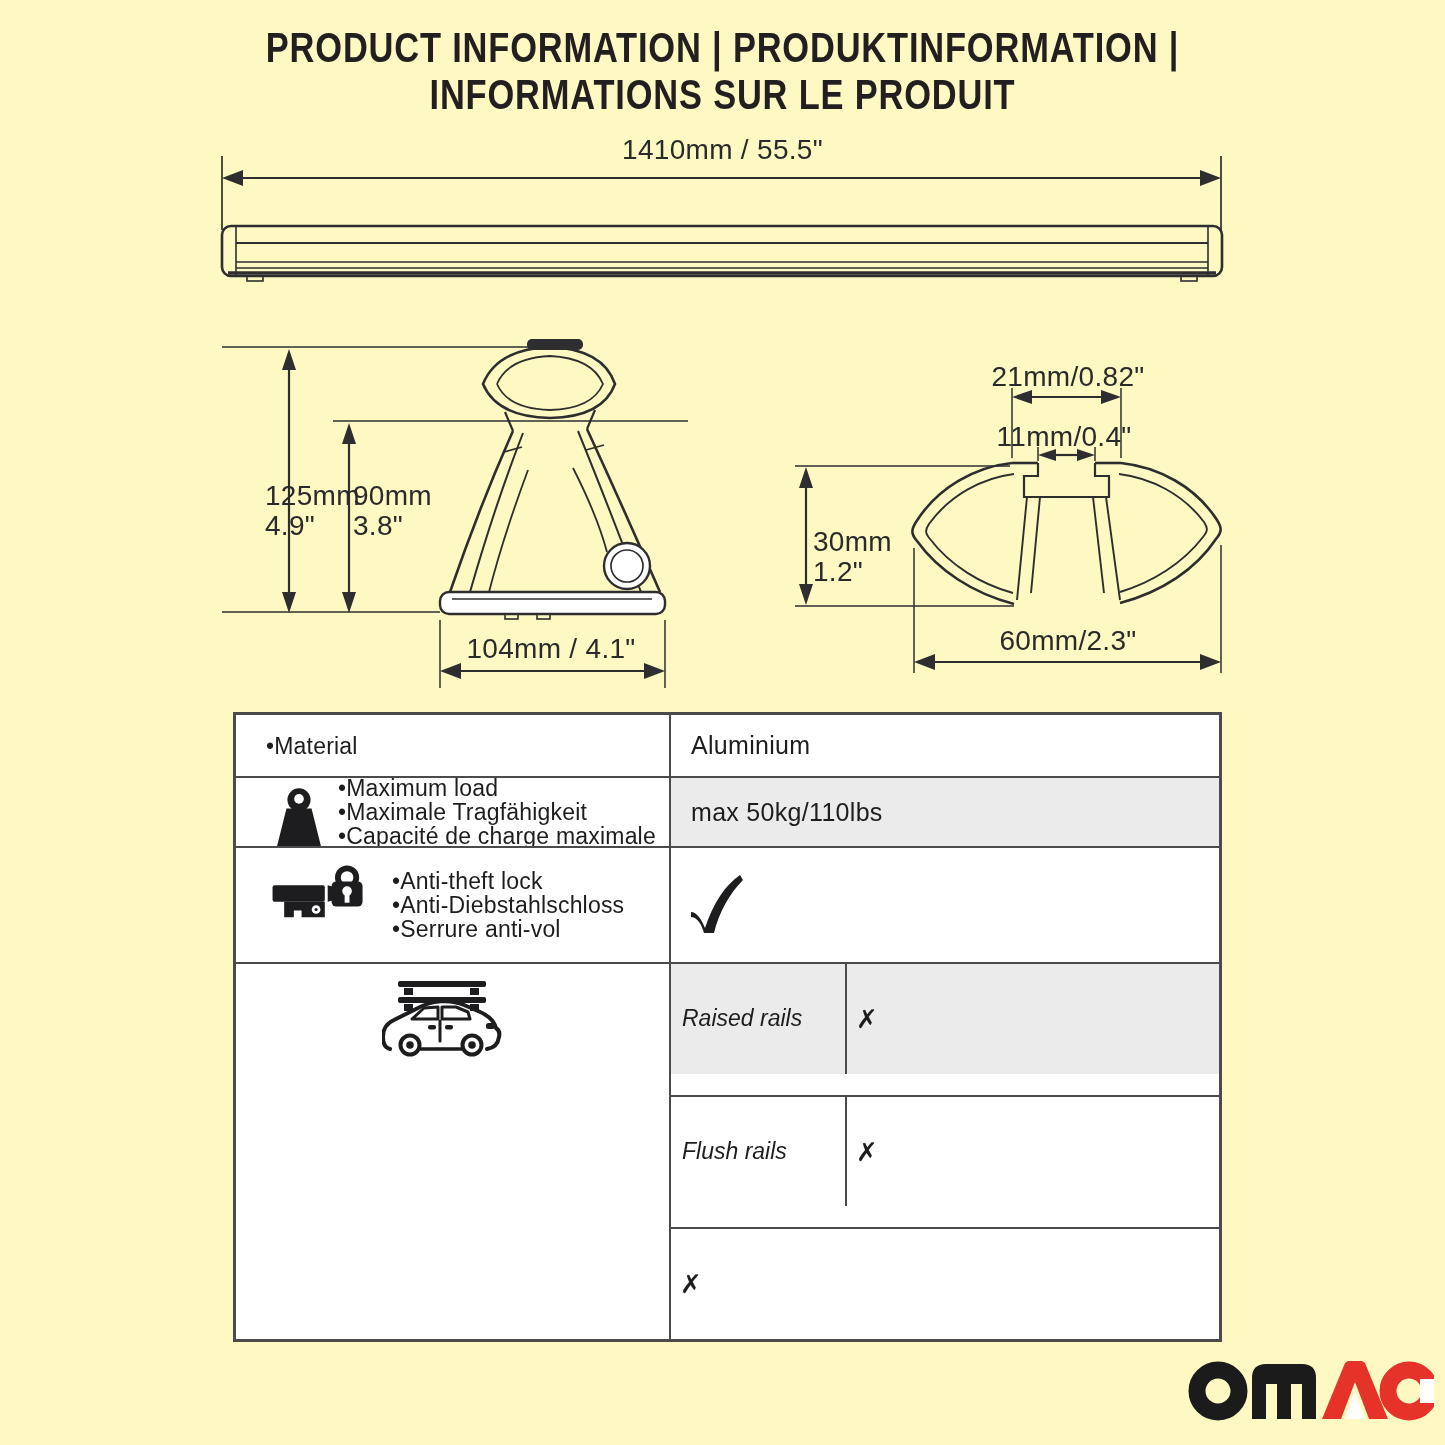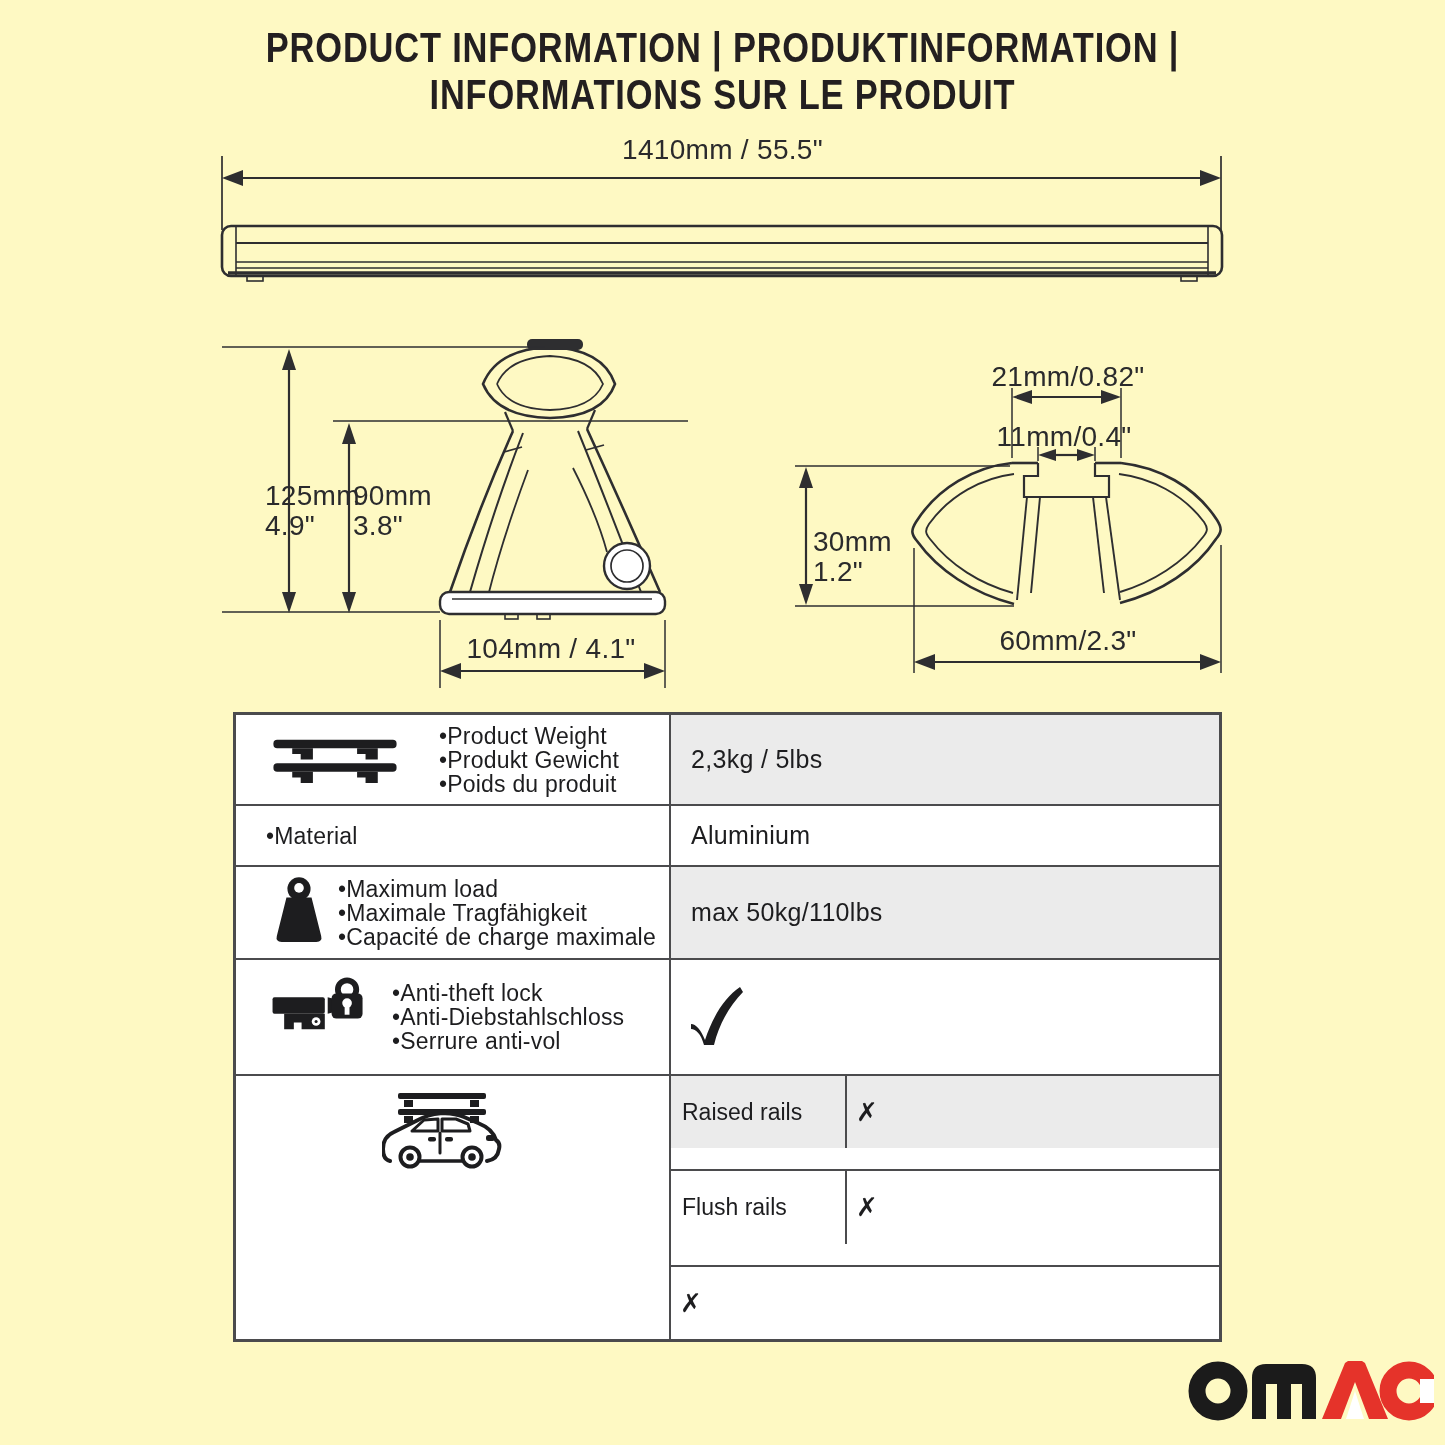--- a/index.html
+++ b/index.html
@@ -25,21 +25,21 @@
   .gray{background:#ebebeb;}
   .labels{position:absolute;top:50%;transform:translateY(-50%);}
   .labels div{font-size:23px;line-height:24px;color:#1d1d1f;letter-spacing:.2px;}
   .value{font-size:25px;color:#1d1d1f;padding-left:20px;letter-spacing:.3px;}
   .icon{position:absolute;}
   
   .subrows{flex:1;display:flex;flex-direction:column;}
   .subrow{flex:1;display:flex;box-sizing:border-box;}
   .subrow + .subrow{border-top:2px solid #4b4b4d;margin-top:21px;}
   .sublabel{width:176px;box-sizing:border-box;border-right:2px solid #4b4b4d;
-            display:flex;align-items:center;padding-left:11px;font-size:23px;color:#1d1d1f;}
+            display:flex;align-items:center;padding-left:11px;font-size:23px;color:#1d1d1f;font-style:italic;}
   .submark{flex:1;display:flex;align-items:center;padding-left:9px;}
   .mark{font-family:"DejaVu Sans",sans-serif;color:#1d1d1f;}
   .mark.x{font-size:26px;}
   .mark.ok{font-size:27px;}
   .sr{position:absolute;width:1px;height:1px;overflow:hidden;clip:rect(0 0 0 0);}
   
   #logo{position:absolute;left:1188px;top:1360px;}
 </style>
 </head>
 <body>
@@ -170,53 +170,33 @@
   <div class="dim center" style="left:958px;top:362px;width:220px;">21mm/0.82"</div>
   <div class="dim center" style="left:954px;top:422px;width:220px;">11mm/0.4"</div>
   <div class="dim" style="left:813px;top:527px;">
     <div>30mm</div>
     <div>1.2"</div>
   </div>
   <div class="dim center" style="left:908px;top:626px;width:320px;">60mm/2.3"</div>
 
   <div class="spec">
 
-    <div class="row" style="height:89px;">
-      <div class="cell-l">
-        <svg class="icon" style="left:33px;top:22px;" width="132" height="47" viewBox="0 0 135 50" fill="#1d1d1f">
-          <rect x="2" y="3" width="131" height="9" rx="4"></rect>
-          <path d="M22,12 h22 v12 h-13 v-6 h-9 Z"></path>
-            <path d="M91,12 h22 v12 h-13 v-6 h-9 Z"></path>
-          <rect x="2" y="28" width="131" height="9" rx="4"></rect>
-          <path d="M22,37 h22 v12 h-13 v-6 h-9 Z"></path>
-            <path d="M91,37 h22 v12 h-13 v-6 h-9 Z"></path>
-        </svg>
-        <div class="labels" style="left:203px;">
-          <div>•Product Weight</div>
-          <div>•Produkt Gewicht</div>
-          <div>•Poids du produit</div>
-        </div>
-      </div>
-      <div class="cell-r gray">
-        <span class="value">2,3kg / 5lbs</span>
-      </div>
-    </div>
 
     <div class="row" style="height:61px;">
       <div class="cell-l">
         <div class="labels" style="left:30px;">
           <div>•Material</div>
         </div>
       </div>
       <div class="cell-r">
         <span class="value">Aluminium</span>
       </div>
     </div>
 
-    <div class="row" style="height:93px;">
+    <div class="row" style="height:70px;">
       <div class="cell-l">
         <svg class="icon" style="left:36px;top:9px;" width="54" height="72" viewBox="0 0 56 74" fill="#1d1d1f">
           <circle cx="28" cy="13" r="12"></circle>
           <circle cx="28" cy="12" r="5" fill="#fff"></circle>
           <path d="M15,22 H41 L51,62 Q52.5,68 46,68 H10 Q3.5,68 5,62 Z"></path>
         </svg>
         <div class="labels" style="left:102px;">
           <div>•Maximum load</div>
           <div>•Maximale Tragfähigkeit</div>
           <div>•Capacité de charge maximale</div>

